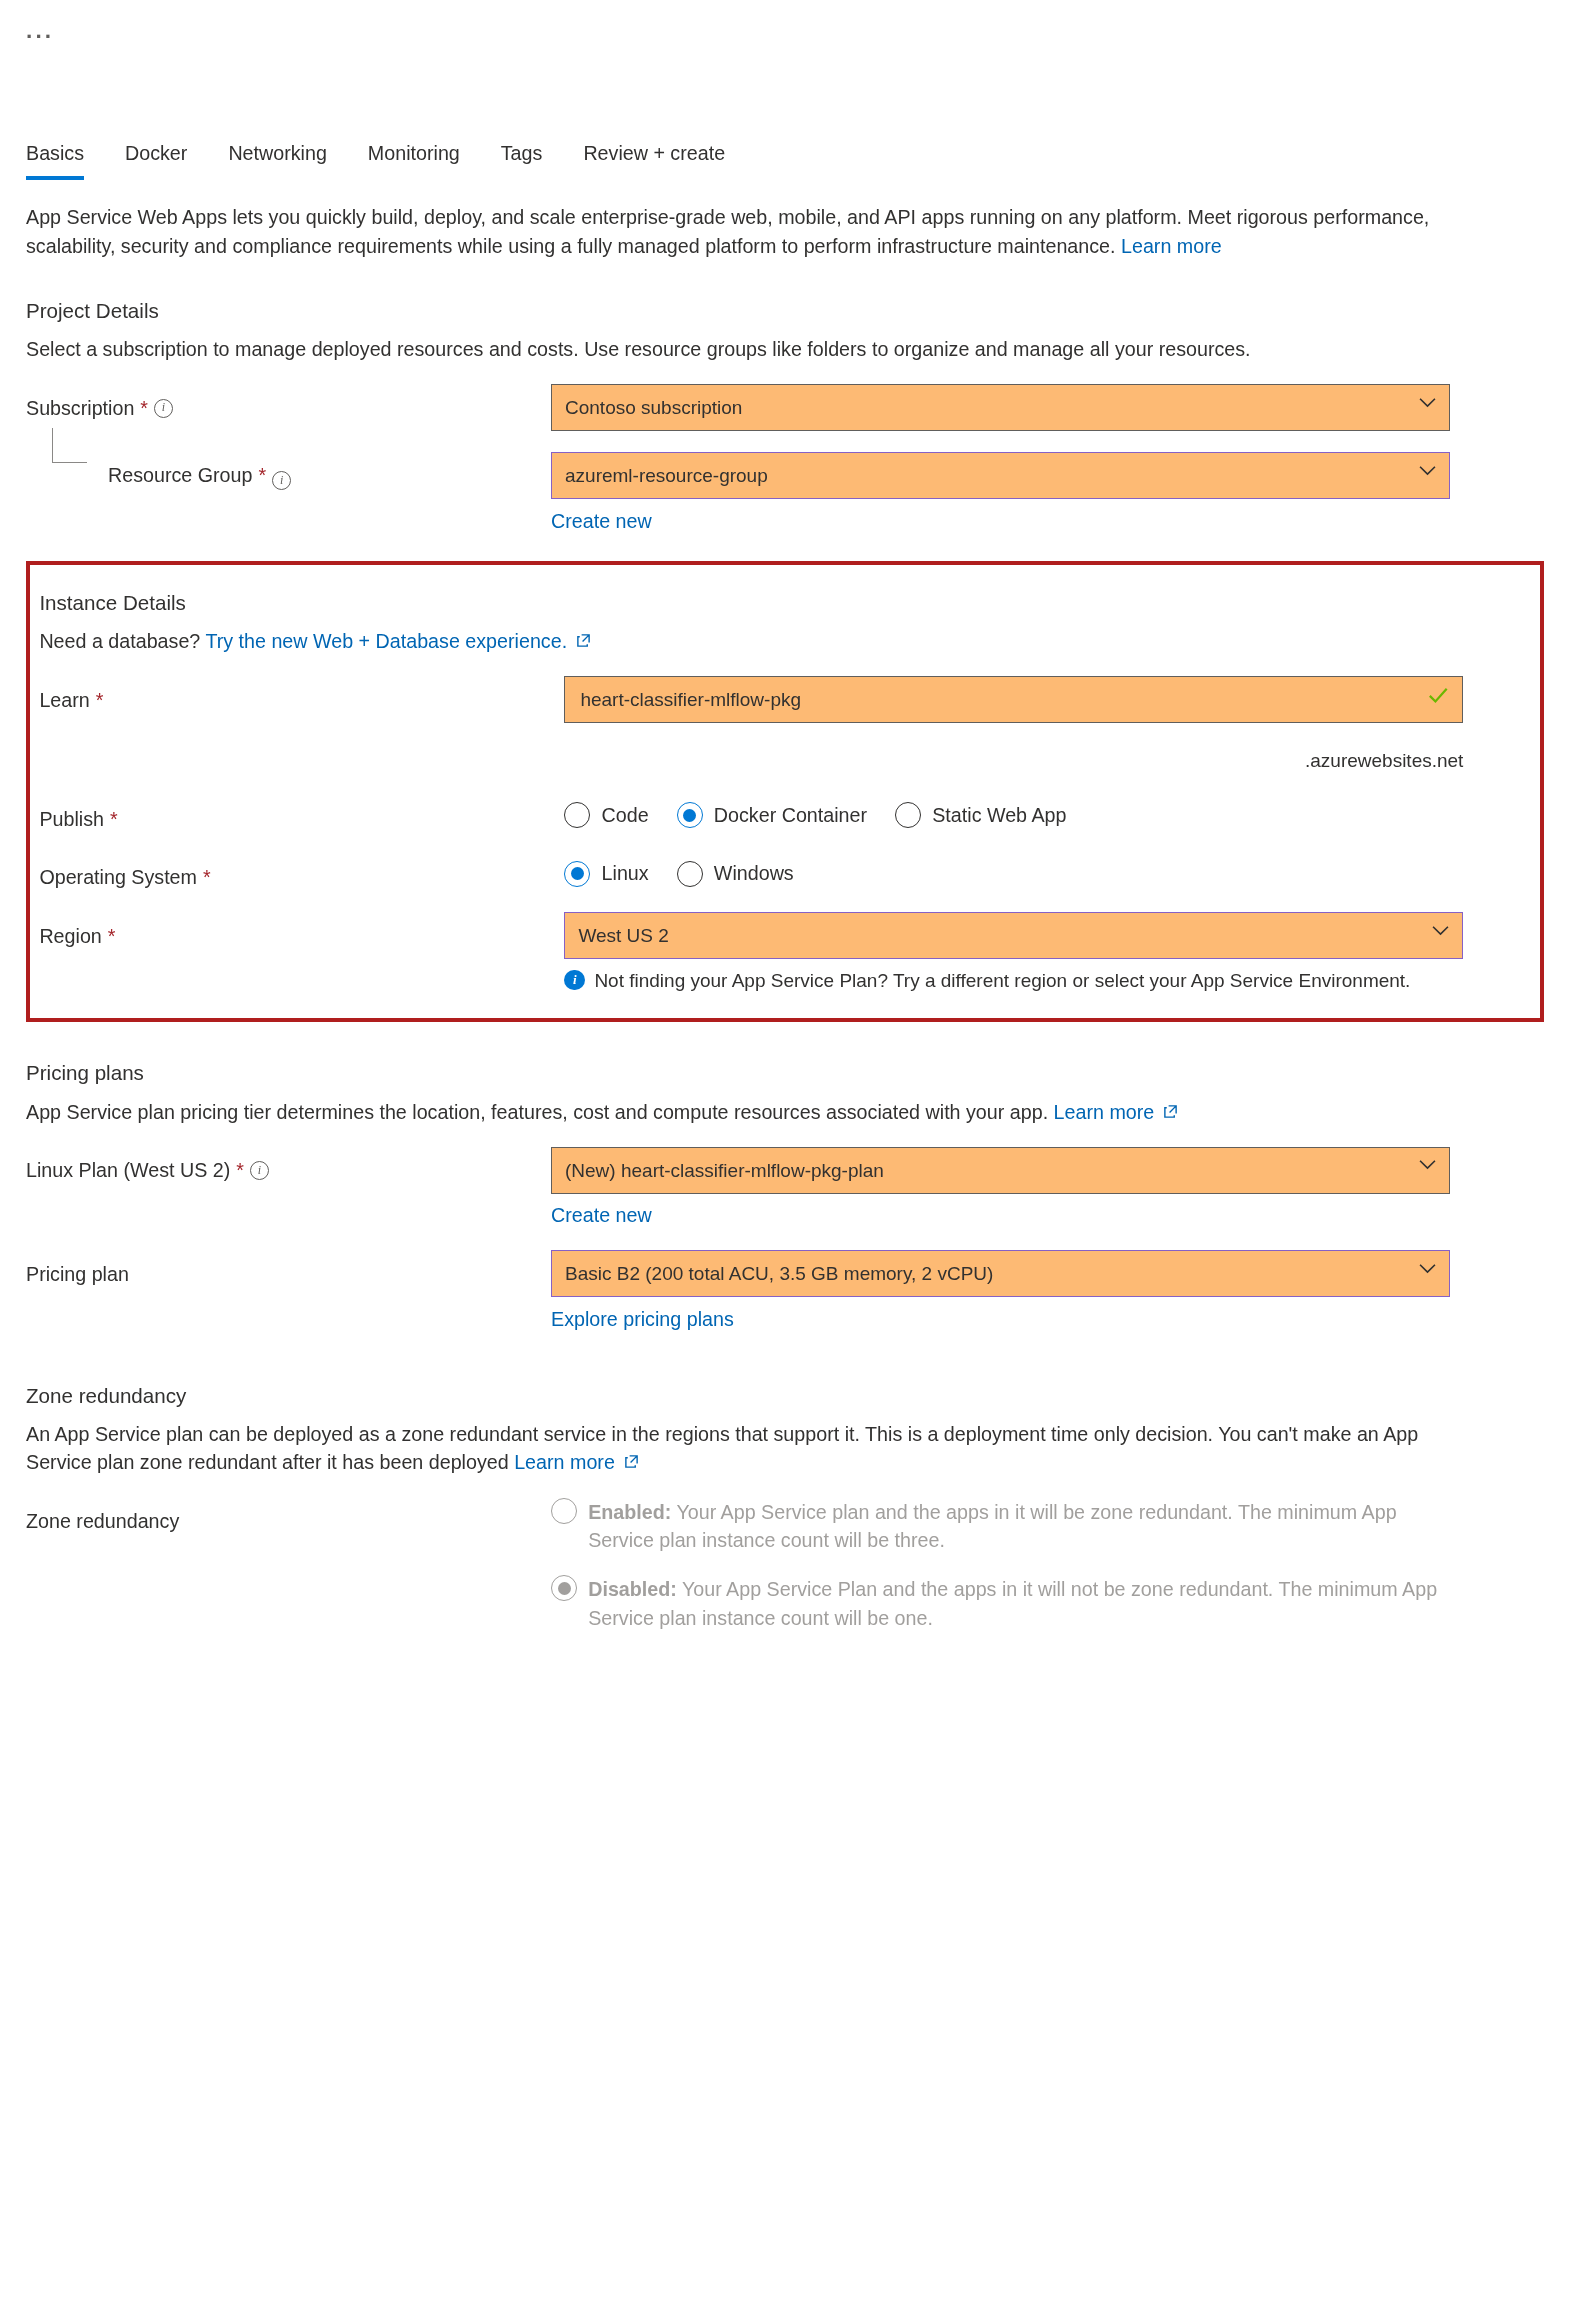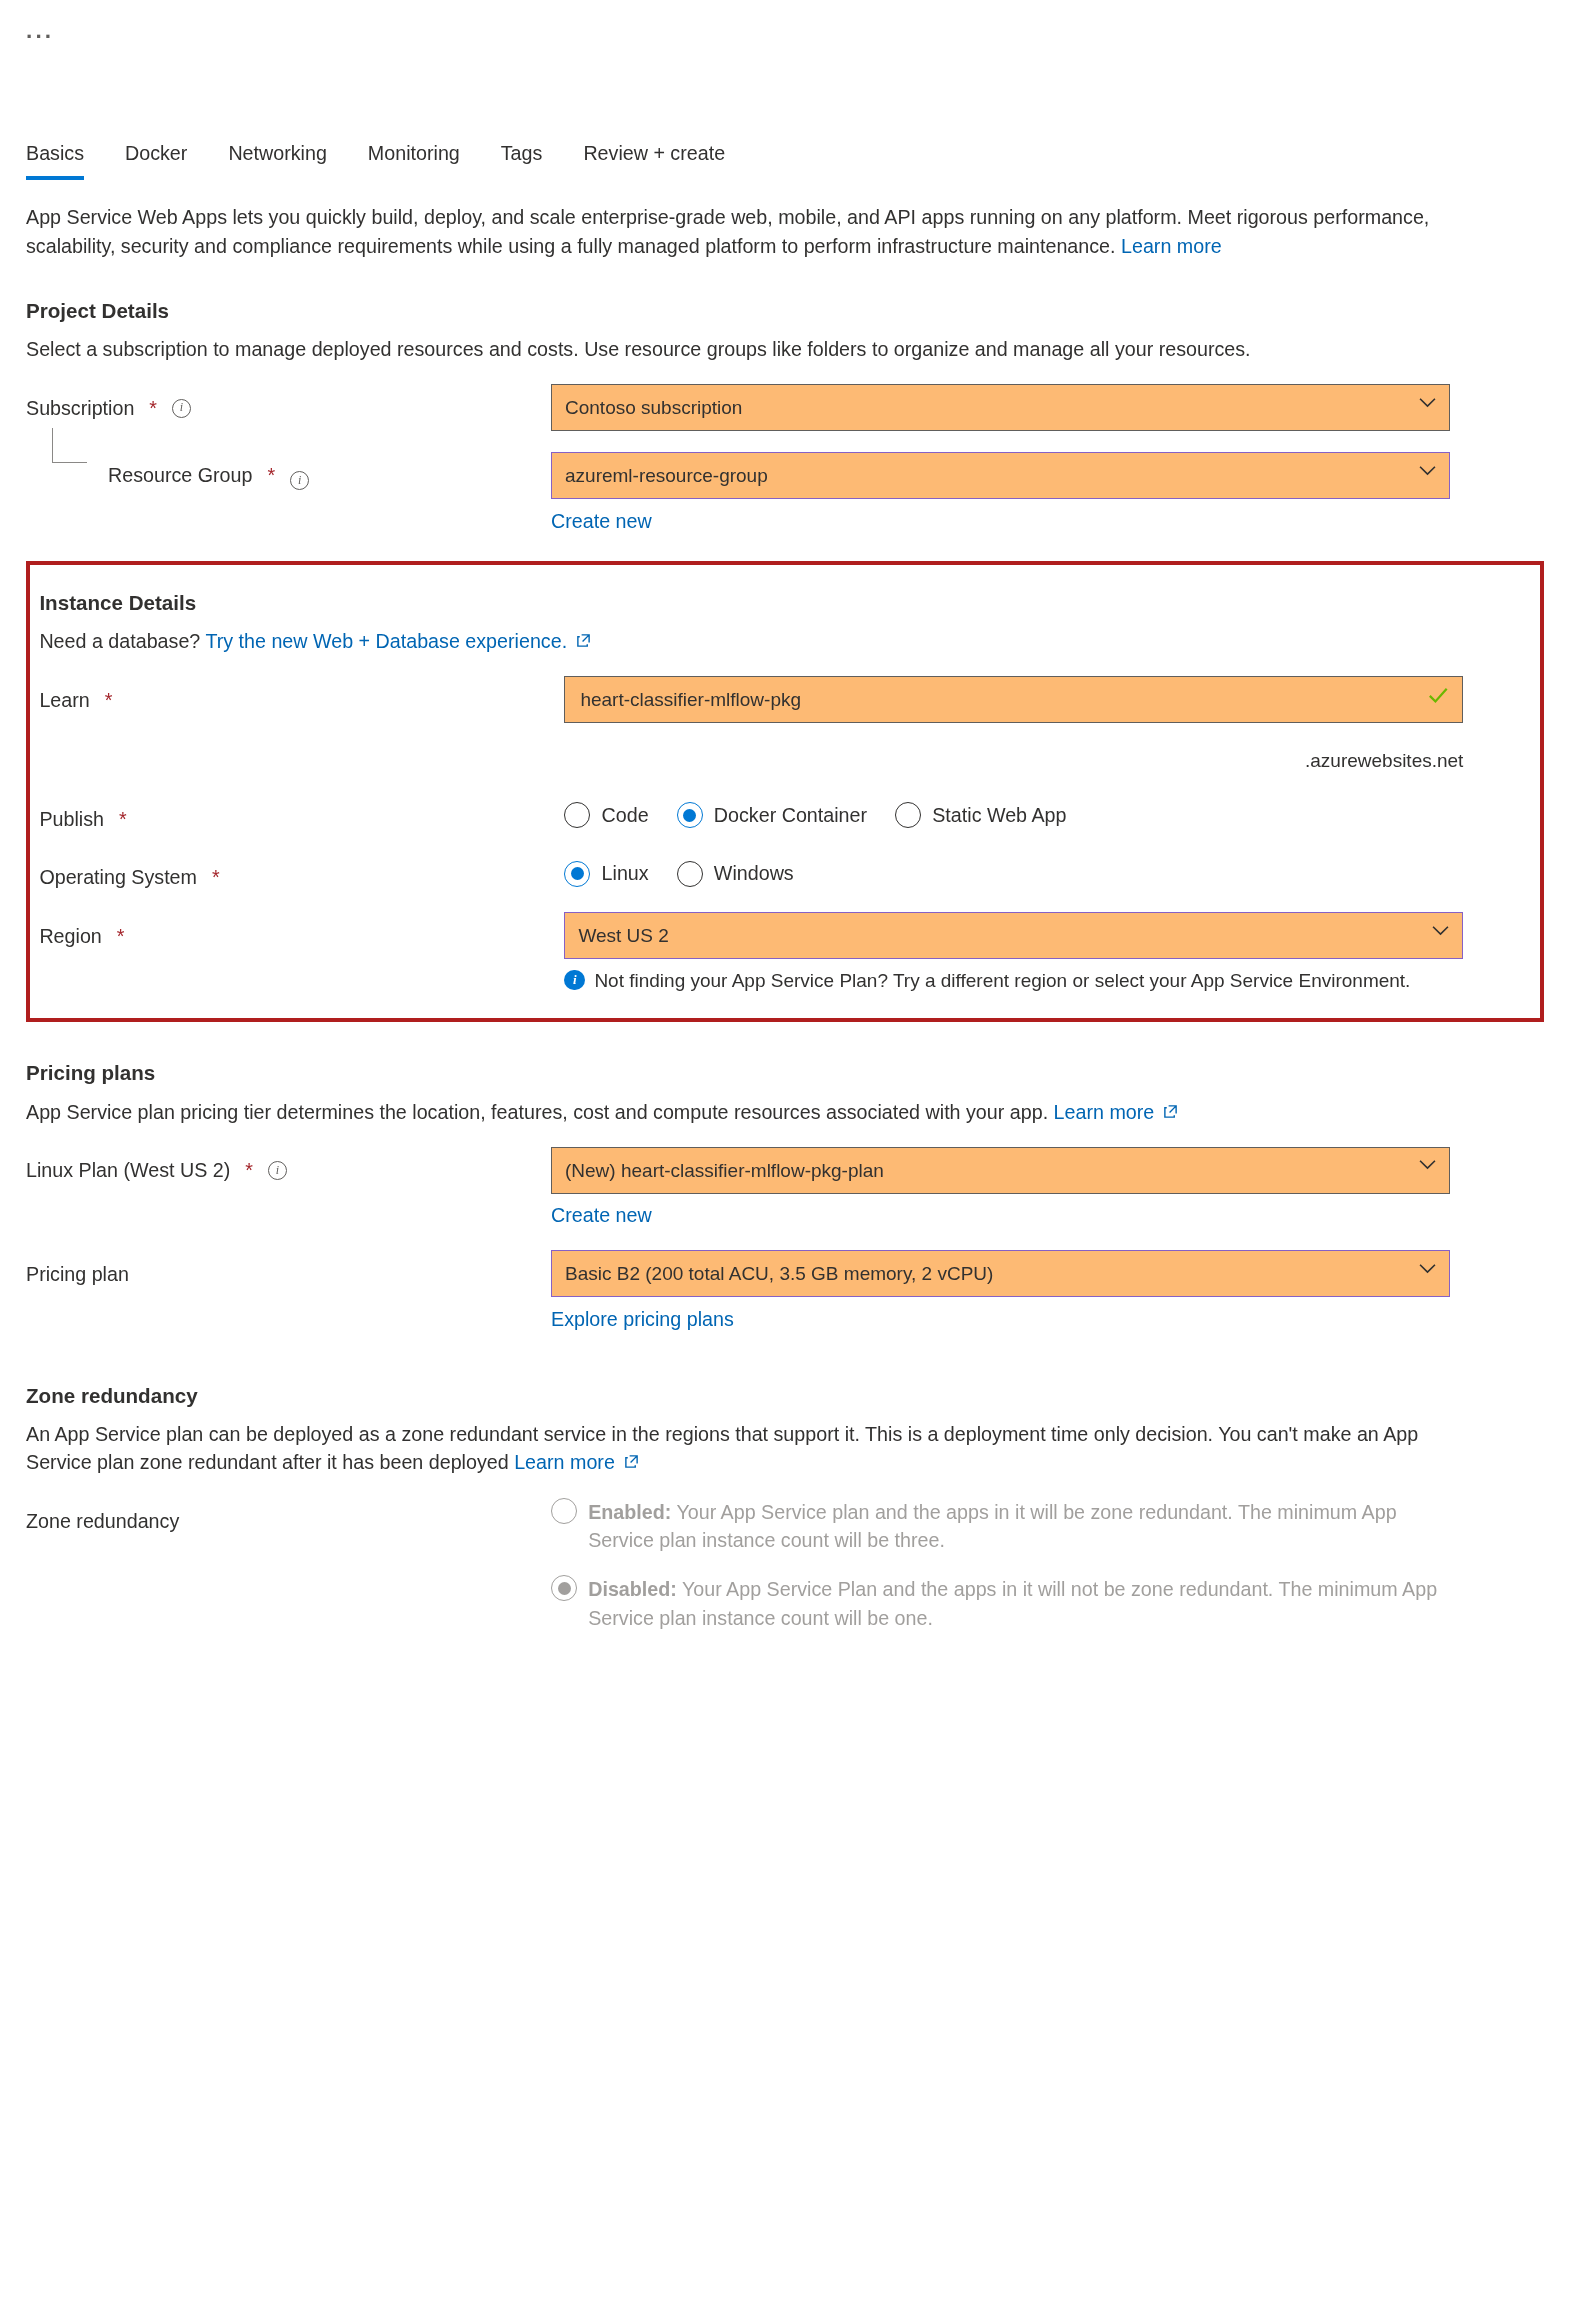--- a/index.html
+++ b/index.html
@@ -13,24 +13,24 @@
     background: #fff;
     width: 1570px;
   }
   h1.title { font-size: 39px; font-weight: 600; margin: 0 0 3.7px 0; display:flex; align-items:center; gap:19px;}
   .ellipsis-icon { font-size: 22.5px; color:#605e5c; letter-spacing:1.9px; line-height:1;}
   .tabs { display: flex; gap: 41px; margin-top: 54px; border-bottom: none; }
   .tab { padding-bottom: 9.4px; color:#323130; cursor:pointer; font-size:19.7px;margin-top:36px; }
   .tab.active { color:#323130; font-weight:400; border-bottom: 4.7px solid #0078d4; }
   .intro { margin-top: 22.5px; max-width: 1462px; }
   a.link { color:#0065b3; text-decoration:none; cursor:pointer; }
-  h2.section { font-size: 20.6px; font-weight:700; margin: 36px 0 9.4px 0;}
+  h2.section { font-size: 20.6px; font-weight:400; margin: 36px 0 9.4px 0;}
   .desc { max-width: 1462px; }
   .form-row { display:flex; align-items:flex-start; margin-top: 20.6px; }
-  .form-label { width: 525px; display:flex; align-items:center; gap:15px; flex-shrink:0; padding-top:9.4px;}
+  .form-label { width: 525px; display:flex; align-items:center; gap:6px; flex-shrink:0; padding-top:9.4px;}
   .form-label.indent { padding-left: 82px; position:relative;align-items:flex-end; }
   .form-label.indent::before {
     content:""; position:absolute; left:26px; top:-24px; width:34px; height:34px;
     border-left:0.9px solid #8a8886; border-bottom:0.9px solid #8a8886;
   }
   .req { color:#a4262c; }
   .info-icon {
     display:inline-flex; width:19px; height:19px; border:0.9px solid #605e5c; border-radius:50%;
     align-items:center; justify-content:center; font-size:12px; color:#605e5c; font-style:italic;
     font-family: Georgia, serif;

